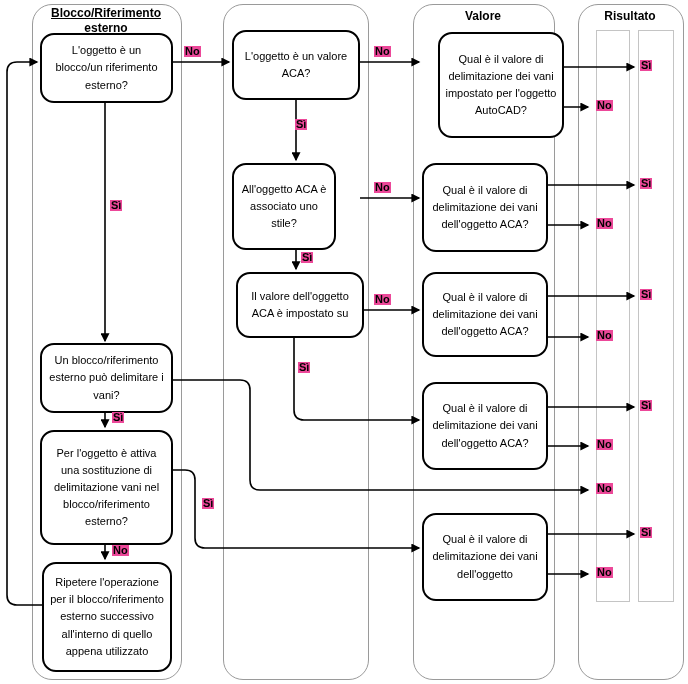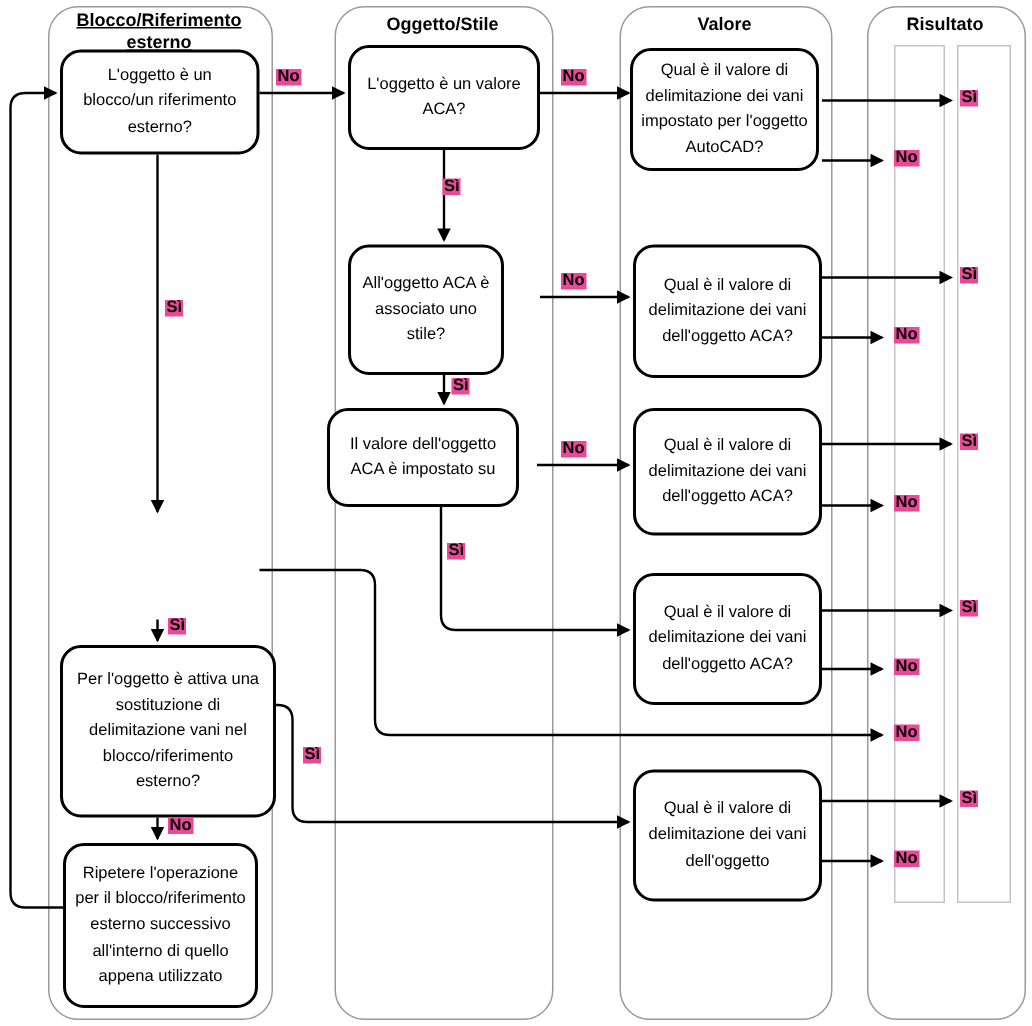--- a/index.html
+++ b/index.html
@@ -20,21 +20,20 @@
 <body>
 
 <div id="stage">
 
   <div class="lane" style="left:32px;top:4px;width:148px;height:674px"></div>
   <div class="lane" style="left:223px;top:4px;width:144px;height:674px"></div>
   <div class="lane" style="left:413px;top:4px;width:140px;height:674px"></div>
   <div class="lane" style="left:578px;top:4px;width:104px;height:674px"></div>
 
   <div class="lane-title u" style="left:32px;top:6px;width:148px">Blocco/Riferimento esterno</div>
-  <div class="lane-title" style="left:223px;top:9px;width:144px">Oggetto/Stile</div>
   <div class="lane-title" style="left:413px;top:9px;width:140px">Valore</div>
   <div class="lane-title" style="left:578px;top:9px;width:104px">Risultato</div>
 
   <div class="slot" style="left:596px;top:30px;width:32px;height:570px"></div>
   <div class="slot" style="left:638px;top:30px;width:34px;height:570px"></div>
 
   <svg class="wires" width="688" height="684" viewBox="0 0 688 684">
     <defs>
       <marker id="arr" viewBox="0 0 10 10" refX="8.5" refY="5" markerWidth="11" markerHeight="9" markerUnits="userSpaceOnUse" orient="auto-start-reverse">
         <path d="M0,0 L10,5 L0,10 z" fill="#000"></path>
@@ -59,26 +58,27 @@
     <path class="edge" d="M548,225 H588" marker-end="url(#arr)"></path>
     <path class="edge" d="M548,296 H634" marker-end="url(#arr)"></path>
     <path class="edge" d="M548,337 H588" marker-end="url(#arr)"></path>
     <path class="edge" d="M548,407 H634" marker-end="url(#arr)"></path>
     <path class="edge" d="M548,446 H588" marker-end="url(#arr)"></path>
     <path class="edge" d="M548,534 H634" marker-end="url(#arr)"></path>
     <path class="edge" d="M548,574 H588" marker-end="url(#arr)"></path>
   </svg>
 
   <div class="node" style="left:40px;top:33px;width:133px;height:70px">L'oggetto è un blocco/un riferimento esterno?</div>
-  <div class="node" style="left:40px;top:430px;width:144px;height:115px">Per l'oggetto è attiva una sostituzione di delimitazione vani nel blocco/riferimento esterno?</div>
+  <div class="node" style="left:40px;top:343px;width:133px;height:70px">Un blocco/riferimento esterno può delimitare i vani?</div>
+  <div class="node" style="left:40px;top:430px;width:133px;height:115px">Per l'oggetto è attiva una sostituzione di delimitazione vani nel blocco/riferimento esterno?</div>
   <div class="node" style="left:42px;top:562px;width:130px;height:110px">Ripetere l'operazione per il blocco/riferimento esterno successivo all'interno di quello appena utilizzato</div>
   <div class="node" style="left:232px;top:30px;width:128px;height:70px">L'oggetto è un valore ACA?</div>
   <div class="node" style="left:232px;top:163px;width:104px;height:87px">All'oggetto ACA è associato uno stile?</div>
-  <div class="node" style="left:218px;top:272px;width:128px;height:66px">Il valore dell'oggetto ACA è impostato su</div>
-  <div class="node" style="left:420px;top:32px;width:126px;height:82px">Qual è il valore di delimitazione dei vani impostato per l'oggetto AutoCAD?</div>
+  <div class="node" style="left:236px;top:272px;width:128px;height:66px">Il valore dell'oggetto ACA è impostato su</div>
+  <div class="node" style="left:438px;top:32px;width:126px;height:106px">Qual è il valore di delimitazione dei vani impostato per l'oggetto AutoCAD?</div>
   <div class="node" style="left:422px;top:163px;width:126px;height:89px">Qual è il valore di delimitazione dei vani dell'oggetto ACA?</div>
   <div class="node" style="left:422px;top:272px;width:126px;height:85px">Qual è il valore di delimitazione dei vani dell'oggetto ACA?</div>
   <div class="node" style="left:422px;top:382px;width:126px;height:88px">Qual è il valore di delimitazione dei vani dell'oggetto ACA?</div>
   <div class="node" style="left:422px;top:513px;width:126px;height:88px">Qual è il valore di delimitazione dei vani dell'oggetto</div>
 
   <div class="elabel" style="left:184px;top:46px">No</div>
   <div class="elabel" style="left:110px;top:200px">Sì</div>
   <div class="elabel" style="left:374px;top:46px">No</div>
   <div class="elabel" style="left:295px;top:119px">Sì</div>
   <div class="elabel" style="left:374px;top:182px">No</div>

